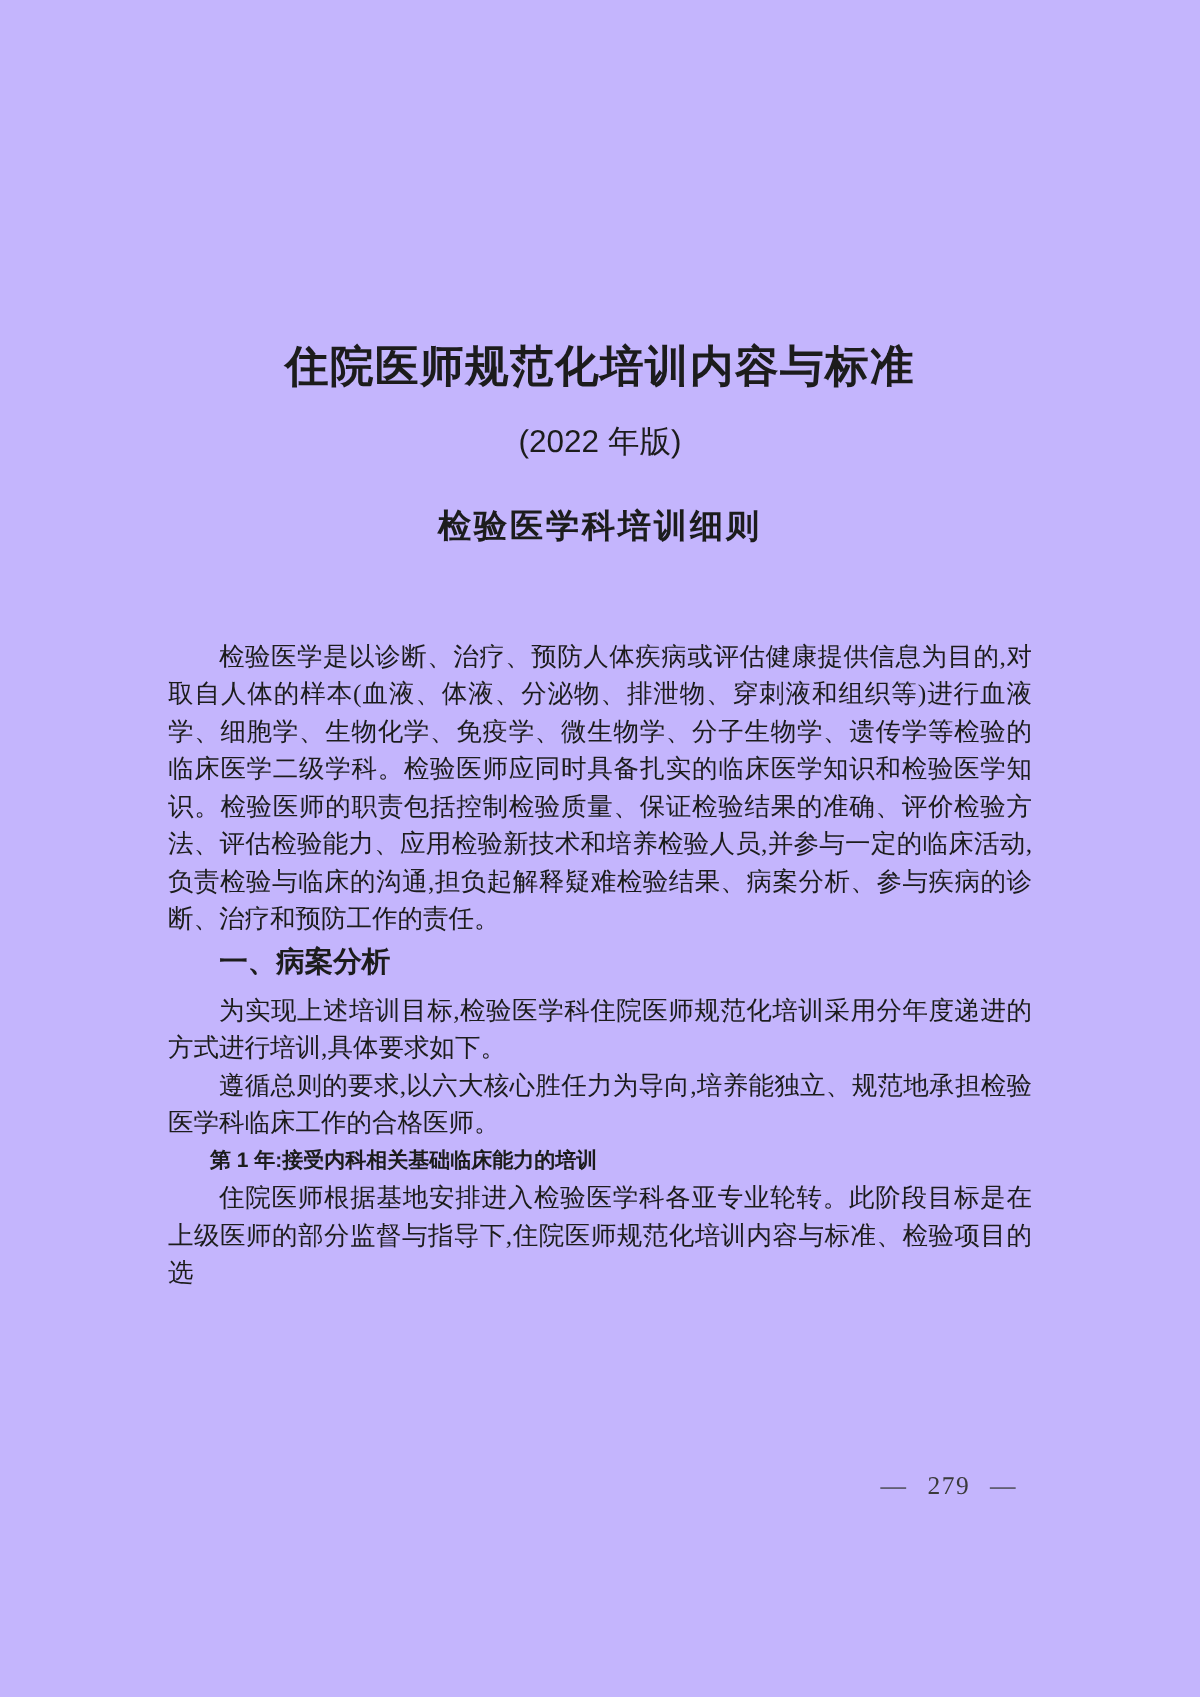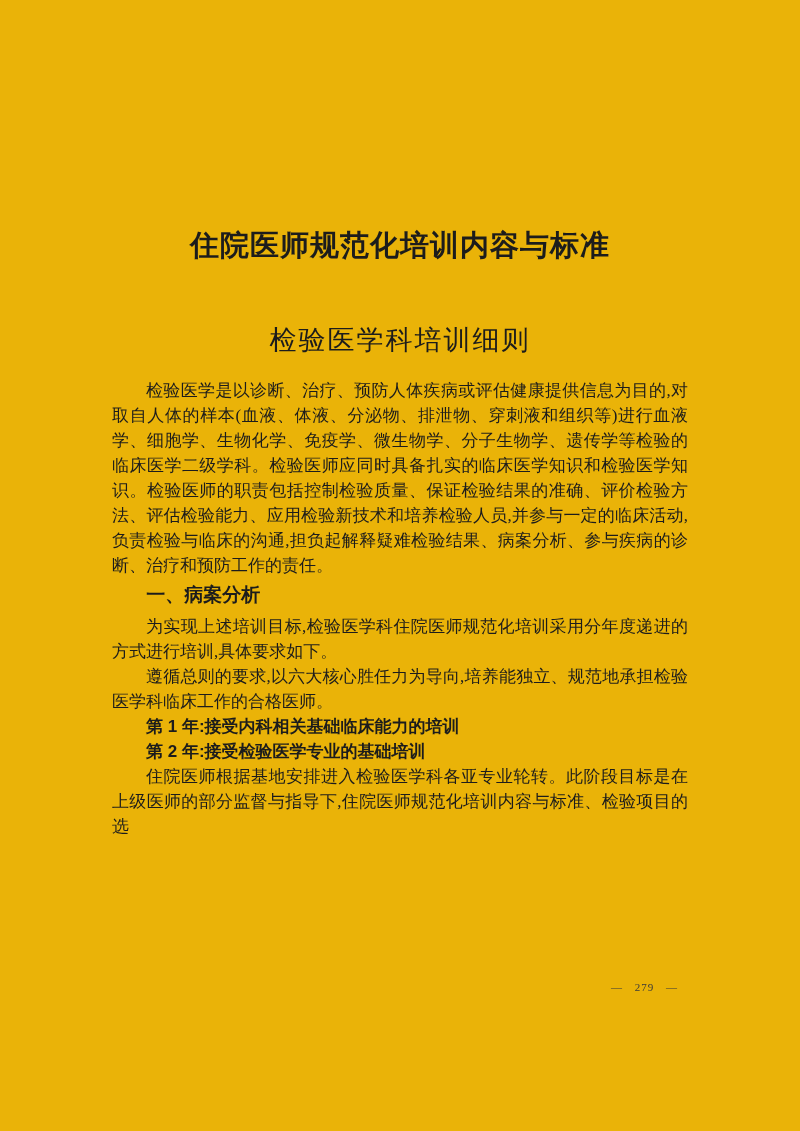--- a/index.html
+++ b/index.html
@@ -5,21 +5,21 @@
   html, body {
     margin: 0;
     padding: 0;
     background: #e8e8e8;
   }
   .page {
     position: relative;
     width: 800px;
     height: 1131px;
     margin: 0 auto;
-    background: #eab308;
+    background: #c4b5fd;
     overflow: hidden;
     color: #1c1c1c;
     font-family: "Liberation Serif", "DejaVu Serif", serif;
   }
   .content {
     position: absolute;
     left: 112px;
     right: 112px;
     top: 0;
   }
@@ -34,90 +34,90 @@
   }
   .doc-edition {
     margin-top: 18px;
     text-align: center;
     font-size: 21px;
     line-height: 26px;
     font-weight: 500;
     font-family: "Liberation Sans", "DejaVu Sans", sans-serif;
   }
   .doc-subtitle {
-    margin-top: 60px;
+    margin-top: 27px;
     text-align: center;
-    font-size: 27px;
+    font-size: 22px;
     line-height: 32px;
-    font-weight: 400;
+    font-weight: 700;
     letter-spacing: 2px;
     font-family: "Liberation Sans", "DejaVu Sans", sans-serif;
   }
   .body-text {
-    margin-top: 19px;
+    margin-top: 58px;
     font-size: 17px;
     line-height: 25px;
     text-align: justify;
   }
   .para {
     margin: 0;
     text-indent: 2em;
   }
   .sec-heading {
     margin: 4px 0 6px 0;
     font-size: 19px;
     line-height: 26px;
     font-weight: bold;
     text-indent: 1.8em;
     font-family: "Liberation Sans", "DejaVu Sans", sans-serif;
   }
   .sub-heading {
     margin: 0;
-    font-size: 17px;
+    font-size: 14px;
     line-height: 25px;
     font-weight: bold;
     text-indent: 2em;
     font-family: "Liberation Sans", "DejaVu Sans", sans-serif;
   }
   .page-number {
     position: absolute;
     top: 981px;
     right: 122px;
-    font-size: 11px;
+    font-size: 17px;
     letter-spacing: 1px;
     word-spacing: 8px;
     color: #3a3a3a;
     font-family: "Liberation Serif", "DejaVu Serif", serif;
   }
 </style>
 </head>
 <body>
 
 <div class="page">
   <div class="content">
 
     <h1 class="doc-title">住院医师规范化培训内容与标准</h1>
 
+    <div class="doc-edition">(2022 年版)</div>
 
     <h2 class="doc-subtitle">检验医学科培训细则</h2>
 
     <div class="body-text">
 
       <p class="para">检验医学是以诊断、治疗、预防人体疾病或评估健康提供信息为目的,对取自人体的样本(血液、体液、分泌物、排泄物、穿刺液和组织等)进行血液学、细胞学、生物化学、免疫学、微生物学、分子生物学、遗传学等检验的临床医学二级学科。检验医师应同时具备扎实的临床医学知识和检验医学知识。检验医师的职责包括控制检验质量、保证检验结果的准确、评价检验方法、评估检验能力、应用检验新技术和培养检验人员,并参与一定的临床活动,负责检验与临床的沟通,担负起解释疑难检验结果、病案分析、参与疾病的诊断、治疗和预防工作的责任。</p>
 
       <h3 class="sec-heading">一、病案分析</h3>
 
       <p class="para">为实现上述培训目标,检验医学科住院医师规范化培训采用分年度递进的方式进行培训,具体要求如下。</p>
 
       <p class="para">遵循总则的要求,以六大核心胜任力为导向,培养能独立、规范地承担检验医学科临床工作的合格医师。</p>
 
       <p class="sub-heading">第 1 年:接受内科相关基础临床能力的培训</p>
 
 
-      <p class="sub-heading">第 2 年:接受检验医学专业的基础培训</p>
 
       <p class="para">住院医师根据基地安排进入检验医学科各亚专业轮转。此阶段目标是在上级医师的部分监督与指导下,住院医师规范化培训内容与标准、检验项目的选</p>
 
     </div>
   </div>
 
   <div class="page-number">— 279 —</div>
 </div>
 
 </body></html>

